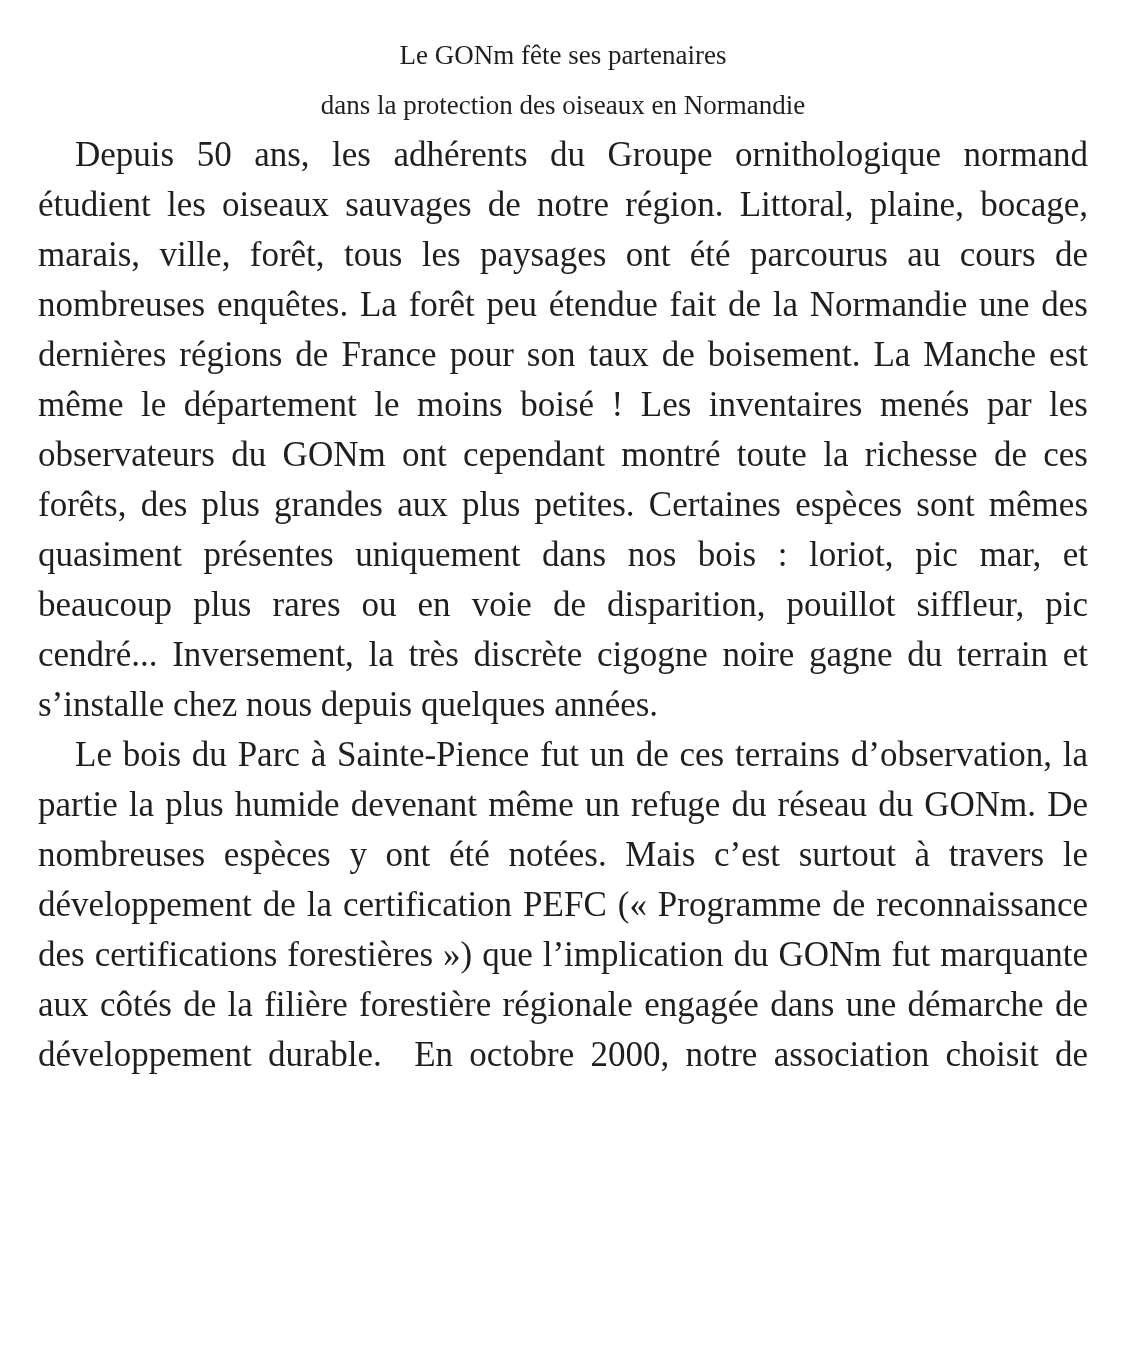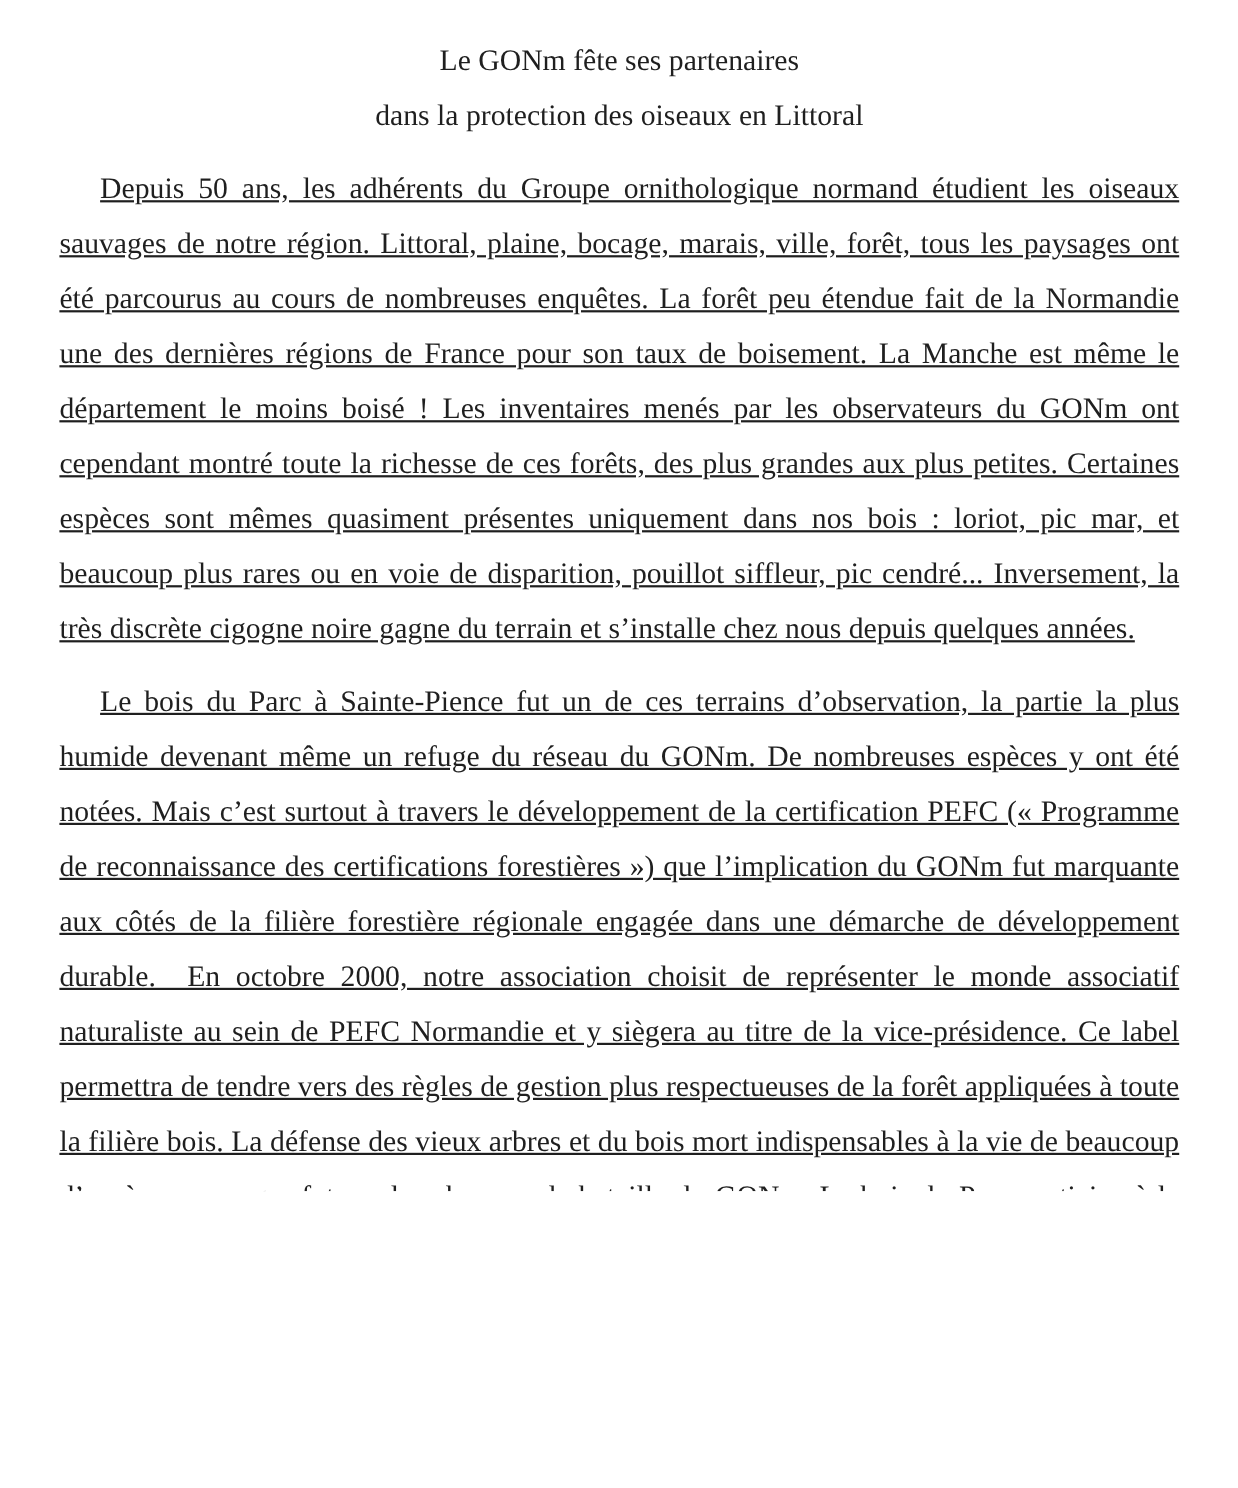--- a/index.html
+++ b/index.html
@@ -22,40 +22,39 @@
     margin: 0;
     font-size: 27px;
     font-weight: normal;
     text-align: center;
     line-height: 50px;
   }
   .title-line {
     display: block;
   }
   .body-paragraph {
-    margin: 16px;
-    font-size: 27px;
+    margin: 0;
+    font-size: 35px;
     line-height: 50px;
     text-align: justify;
     text-indent: 37px;
-    text-decoration: underline;
   }
   .doc-reference {
     margin: 0 0 0 37px;
     font-size: 19px;
     line-height: 50px;
   }
 </style>
 </head>
 <body>
 
 <div class="page">
   <h1 class="doc-title">
     <span class="title-line">Le GONm fête ses partenaires</span>
-    <span class="title-line">dans la protection des oiseaux en Littoral</span>
+    <span class="title-line">dans la protection des oiseaux en Normandie</span>
   </h1>
 
   <p class="body-paragraph">Depuis 50 ans, les adhérents du Groupe ornithologique normand étudient les oiseaux sauvages de notre région. Littoral, plaine, bocage, marais, ville, forêt, tous les paysages ont été parcourus au cours de nombreuses enquêtes. La forêt peu étendue fait de la Normandie une des dernières régions de France pour son taux de boisement. La Manche est même le département le moins boisé&nbsp;! Les inventaires menés par les observateurs du GONm ont cependant montré toute la richesse de ces forêts, des plus grandes aux plus petites. Certaines espèces sont mêmes quasiment présentes uniquement dans nos bois&nbsp;: loriot, pic mar, et beaucoup plus rares ou en voie de disparition, pouillot siffleur, pic cendré... Inversement, la très discrète cigogne noire gagne du terrain et s’installe chez nous depuis quelques années.</p>
 
   <p class="body-paragraph">Le bois du Parc à Sainte-Pience fut un de ces terrains d’observation, la partie la plus humide devenant même un refuge du réseau du GONm. De nombreuses espèces y ont été notées. Mais c’est surtout à travers le développement de la certification PEFC («&nbsp;Programme de reconnaissance des certifications forestières&nbsp;») que l’implication du GONm fut marquante aux côtés de la filière forestière régionale engagée dans une démarche de développement durable.&nbsp; En octobre 2000, notre association choisit de représenter le monde associatif naturaliste au sein de PEFC Normandie et y siègera au titre de la vice-présidence. Ce label permettra de tendre vers des règles de gestion plus respectueuses de la forêt appliquées à toute la filière bois. La défense des vieux arbres et du bois mort indispensables à la vie de beaucoup d’espèces sauvages fut un des chevaux de bataille du GONm. Le bois du Parc participa à la mise en lumière de ce label PEFC, c’est pourquoi nous remercions Monsieur Plaut, gestionnaire du bois, de nous avoir autorisés à étudier l’avifaune de cette forêt.</p>
 
   <div class="doc-reference">GONm/JCo/33949134</div>
 </div>
 
 </body></html>

